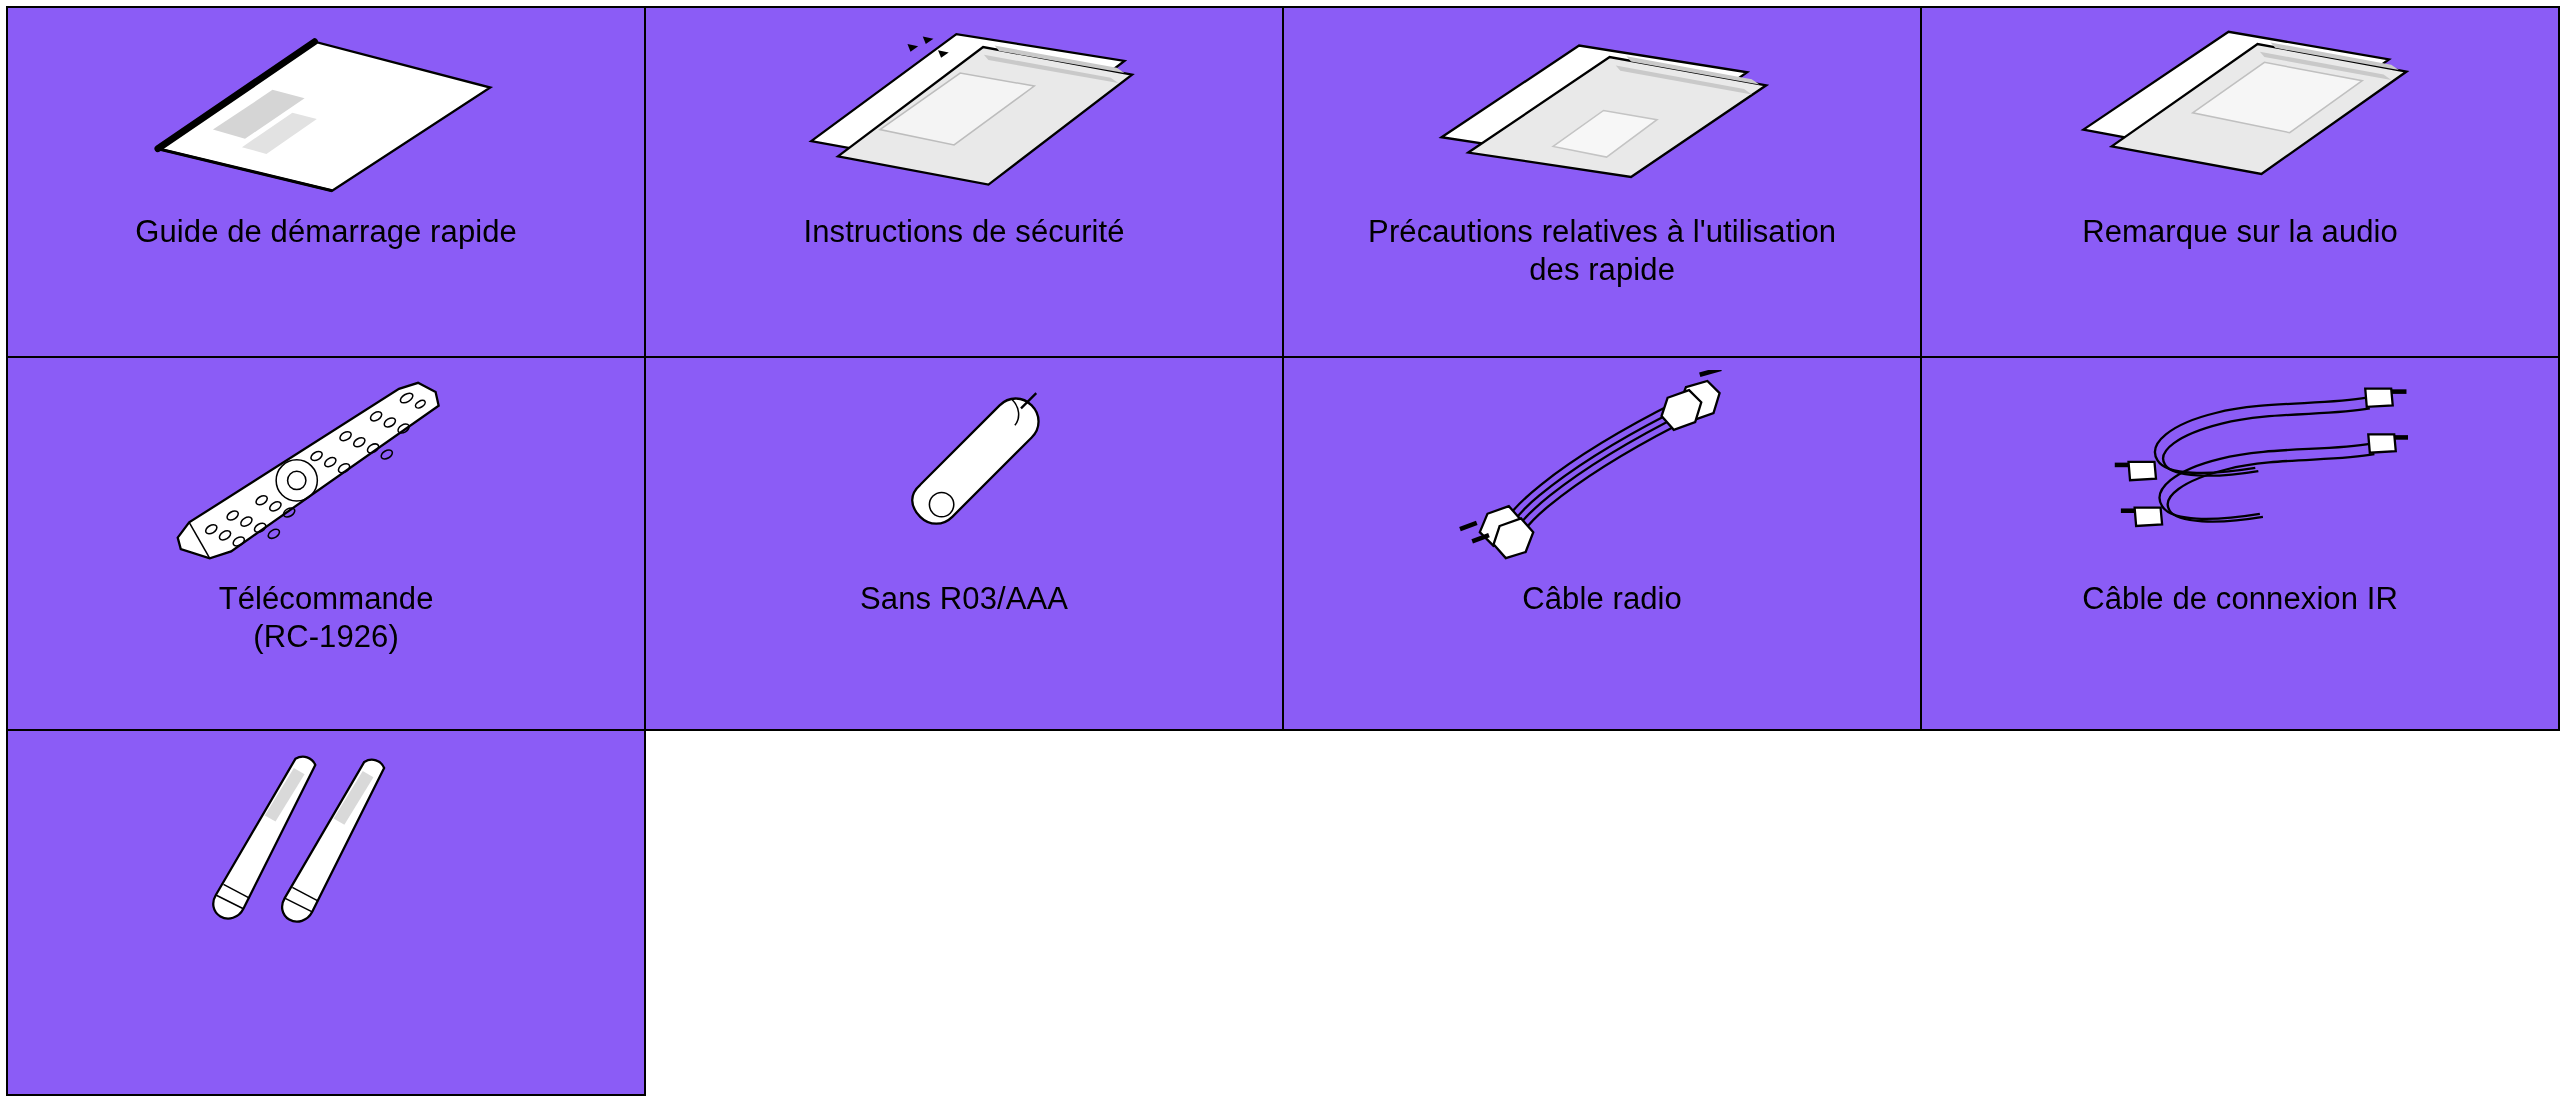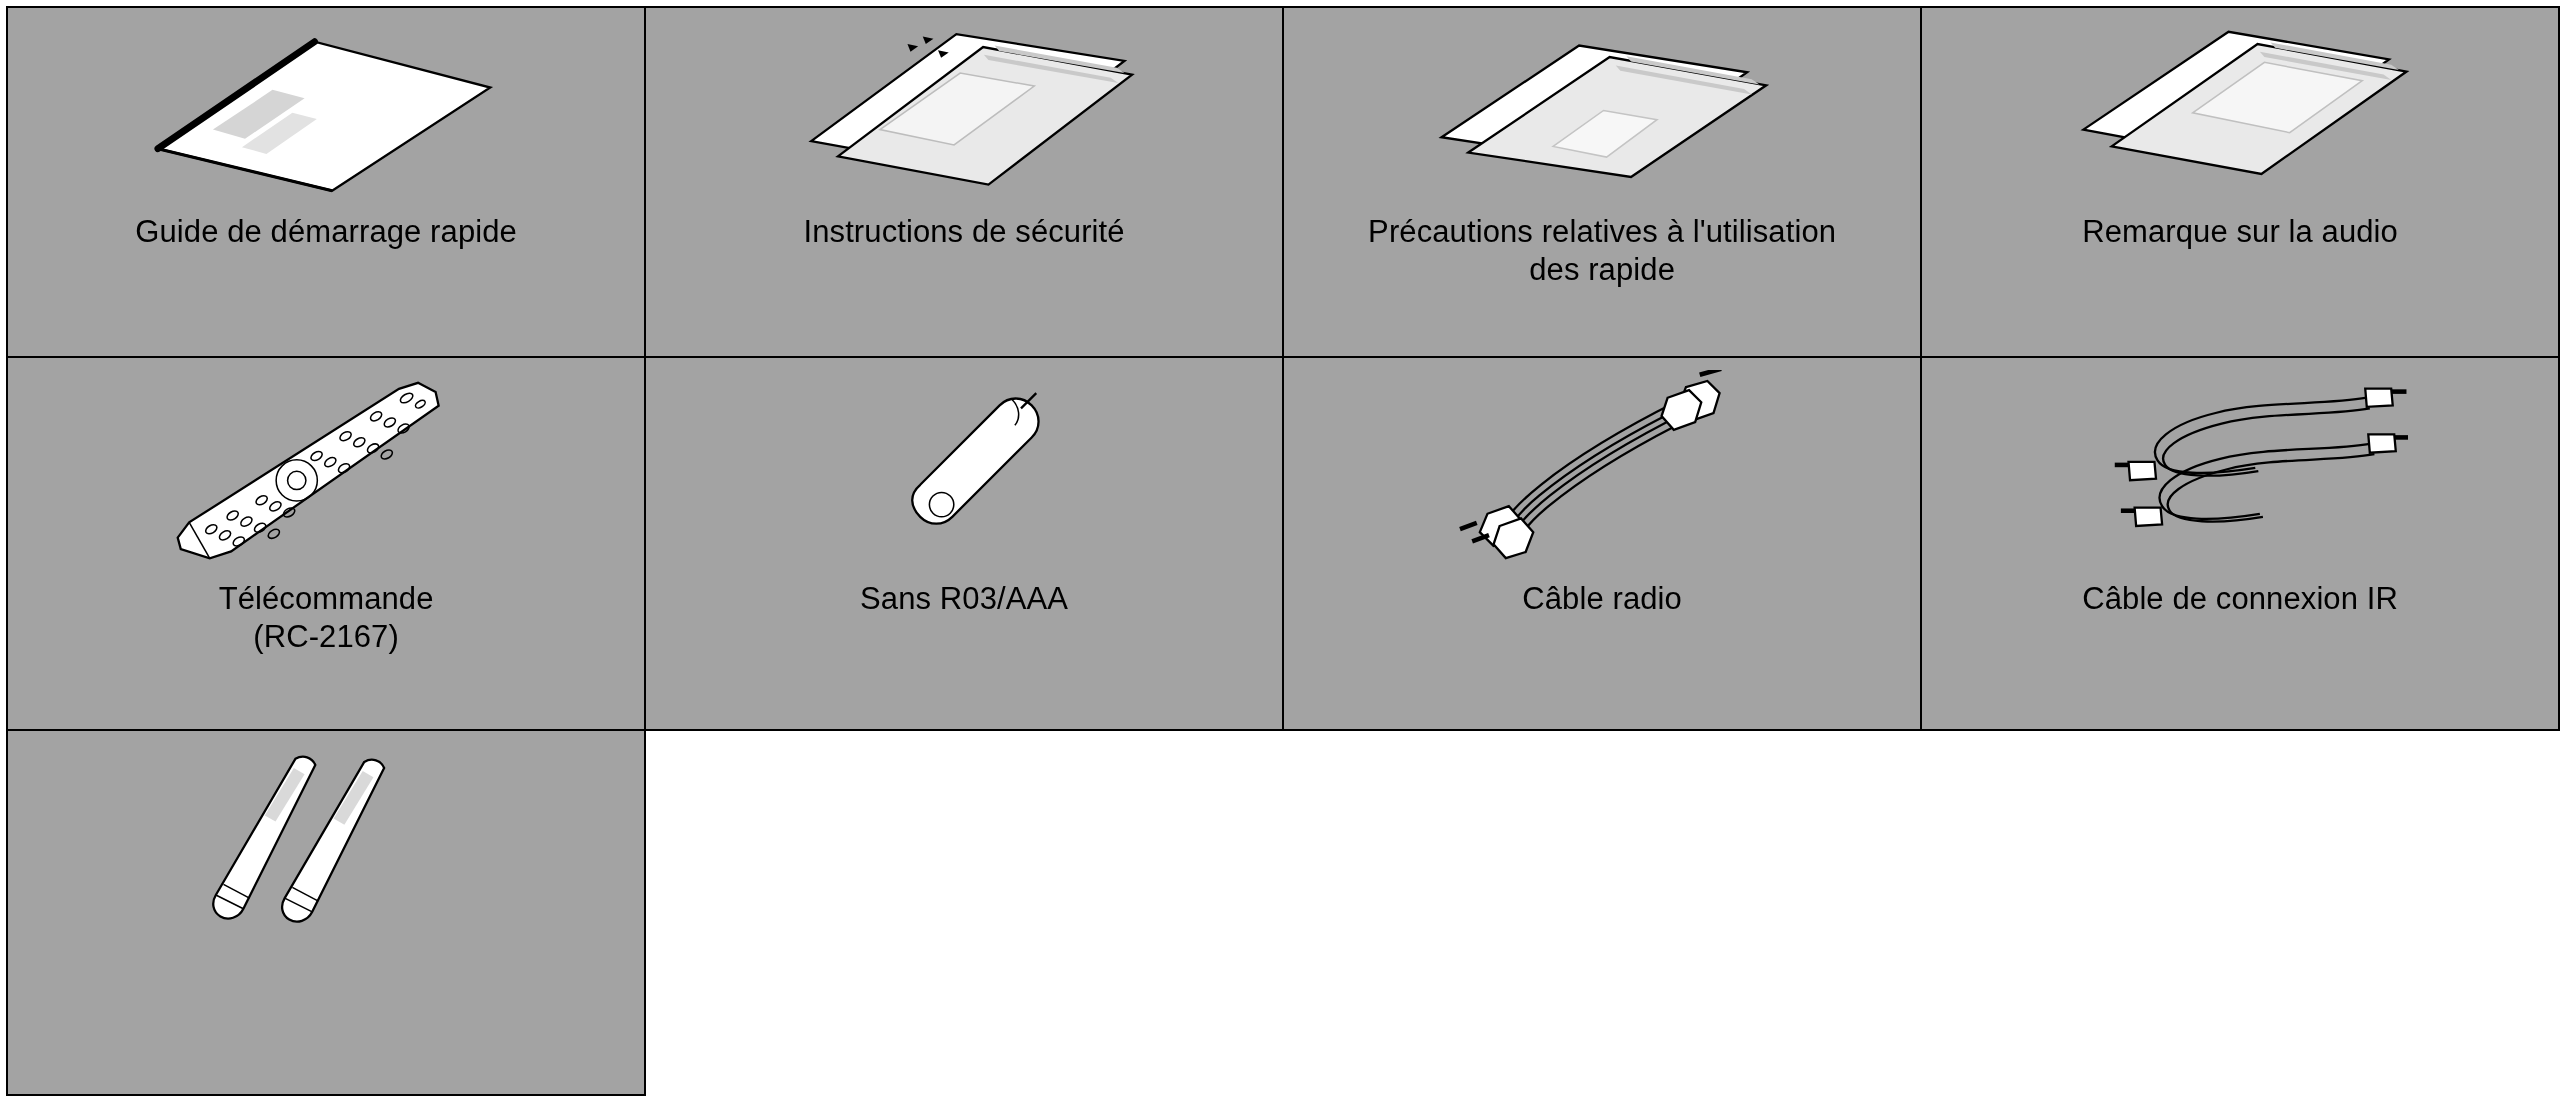--- a/index.html
+++ b/index.html
@@ -23,21 +23,21 @@
     left: 6.1px;
     top: 6.1px;
     width: 2554px;
     border-collapse: collapse;
     table-layout: fixed;
   }
   .grid td {
     border: 2.3px solid #000000;
     vertical-align: top;
     padding: 0;
-    background: #a3a3a3;
+    background: #8b5cf6;
   }
   .cell {
     position: relative;
     box-sizing: border-box;
     width: 100%;
     display: flex;
     flex-direction: column;
     align-items: center;
     justify-content: flex-start;
   }
@@ -193,21 +193,21 @@
                   <ellipse cx="130" cy="204" rx="8" ry="5" transform="rotate(-31 130 204)"></ellipse>
                   <ellipse cx="148" cy="212" rx="8" ry="5" transform="rotate(-31 148 212)"></ellipse>
                   <ellipse cx="166" cy="220" rx="8" ry="5" transform="rotate(-31 166 220)"></ellipse>
                   <ellipse cx="84" cy="214" rx="8" ry="5" transform="rotate(-31 84 214)"></ellipse>
                   <ellipse cx="102" cy="222" rx="8" ry="5" transform="rotate(-31 102 222)"></ellipse>
                   <ellipse cx="120" cy="230" rx="8" ry="5" transform="rotate(-31 120 230)"></ellipse>
                 </g>
               </svg>
             </div>
             <div class="caption">Télécommande
-(RC-2167)</div>
+(RC-1926)</div>
           </div>
         </td>
         <td>
           <div class="cell">
             <div class="art">
               <svg width="229" height="199" viewBox="0 0 300 260">
                 <g stroke="#000" stroke-width="3" fill="#ffffff">
                   <path d="M92 192 C78 178 78 162 92 150 L196 46 C208 34 226 34 238 46 C250 58 250 76 238 88 L134 192 C122 204 104 204 92 192 Z"></path>
                   <path d="M212 38 C222 48 224 62 216 72" fill="none" stroke-width="2"></path>
                   <path d="M224 50 L244 30" stroke-width="3"></path>

